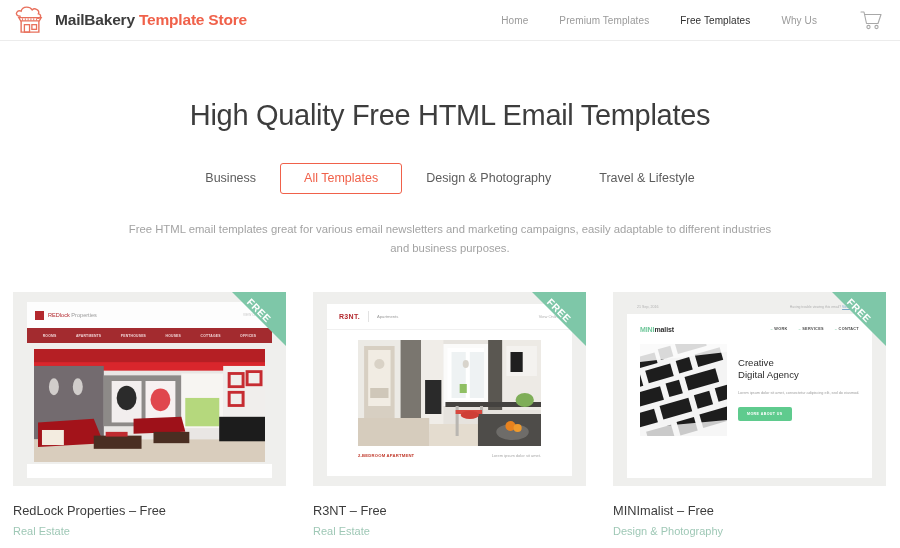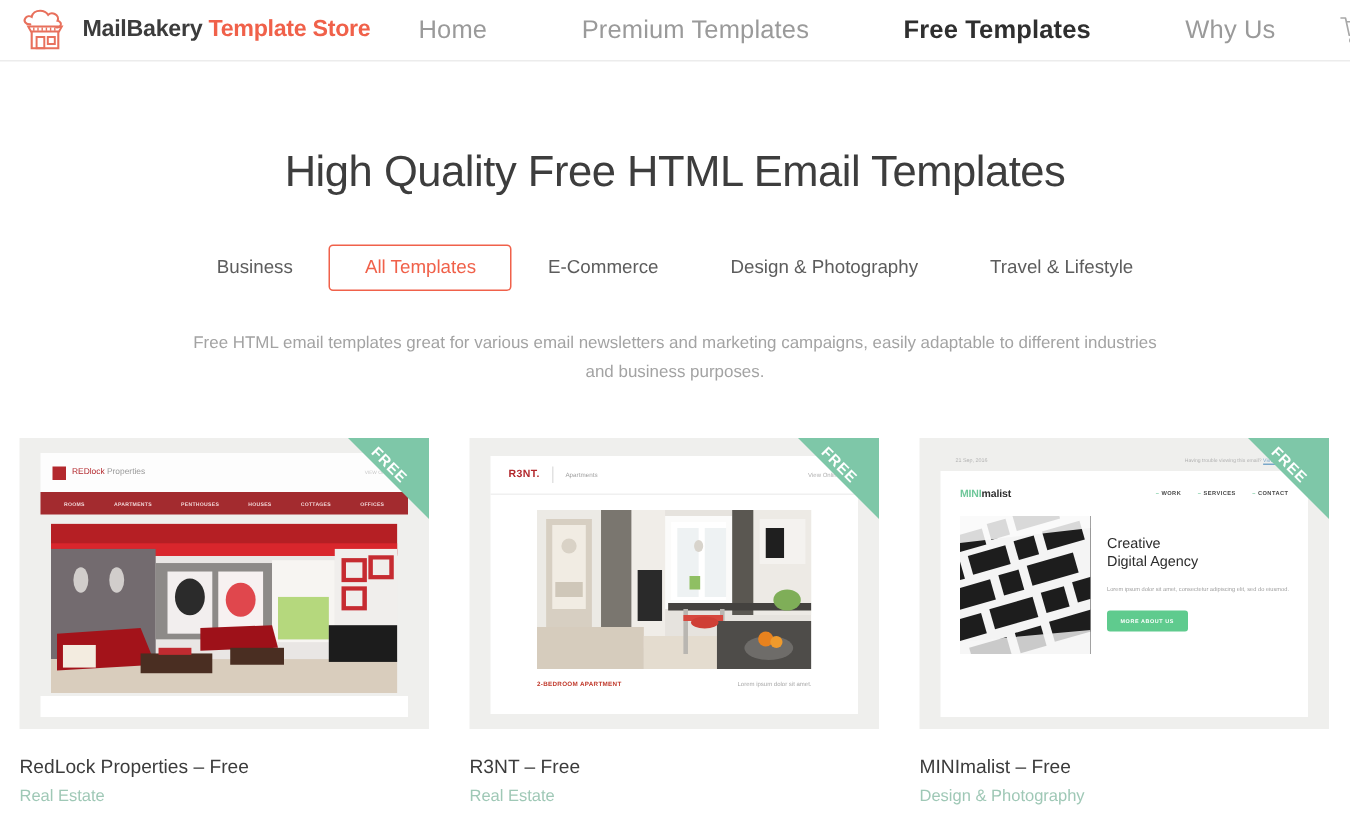--- a/index.html
+++ b/index.html
@@ -31,27 +31,26 @@
   .brand-a { color: #3c3c3c; }
   .brand-b { color: #f0614a; font-weight: bold; }
 
   .nav {
     margin-left: auto;
     display: flex;
     align-items: center;
     gap: 31px;
   }
   .nav-item {
-    font-size: 17px;
+    font-size: 10px;
     color: #9a9a9a;
     white-space: nowrap;
     letter-spacing: 0.1px;
-    margin-left: 32px;
-  }
-  .nav-item.active { color: #2f2f2f; font-weight: bold; }
+  }
+  .nav-item.active { color: #2f2f2f; font-weight: normal; }
   .cart-wrap { display: flex; align-items: center; margin-left: 12px; }
 
   
   .hero { padding-top: 58px; text-align: center; }
   .page-title {
     font-size: 29px;
     color: #3d3d3d;
     font-weight: normal;
     letter-spacing: -0.3px;
   }
@@ -263,21 +262,20 @@
     </span>
   </nav>
 </div>
 
 <div class="hero">
   <h1 class="page-title">High Quality Free HTML Email Templates</h1>
 
   <div class="filters">
     <a class="filter">Business</a>
     <a class="filter active">All Templates</a>
-    <a class="filter">E-Commerce</a>
     <a class="filter">Design &amp; Photography</a>
     <a class="filter">Travel &amp; Lifestyle</a>
   </div>
 
   <p class="desc">Free HTML email templates great for various email newsletters and marketing campaigns, easily adaptable to different industries and business purposes.</p>
 </div>
 
 <div class="grid">
 
   <div class="card">

